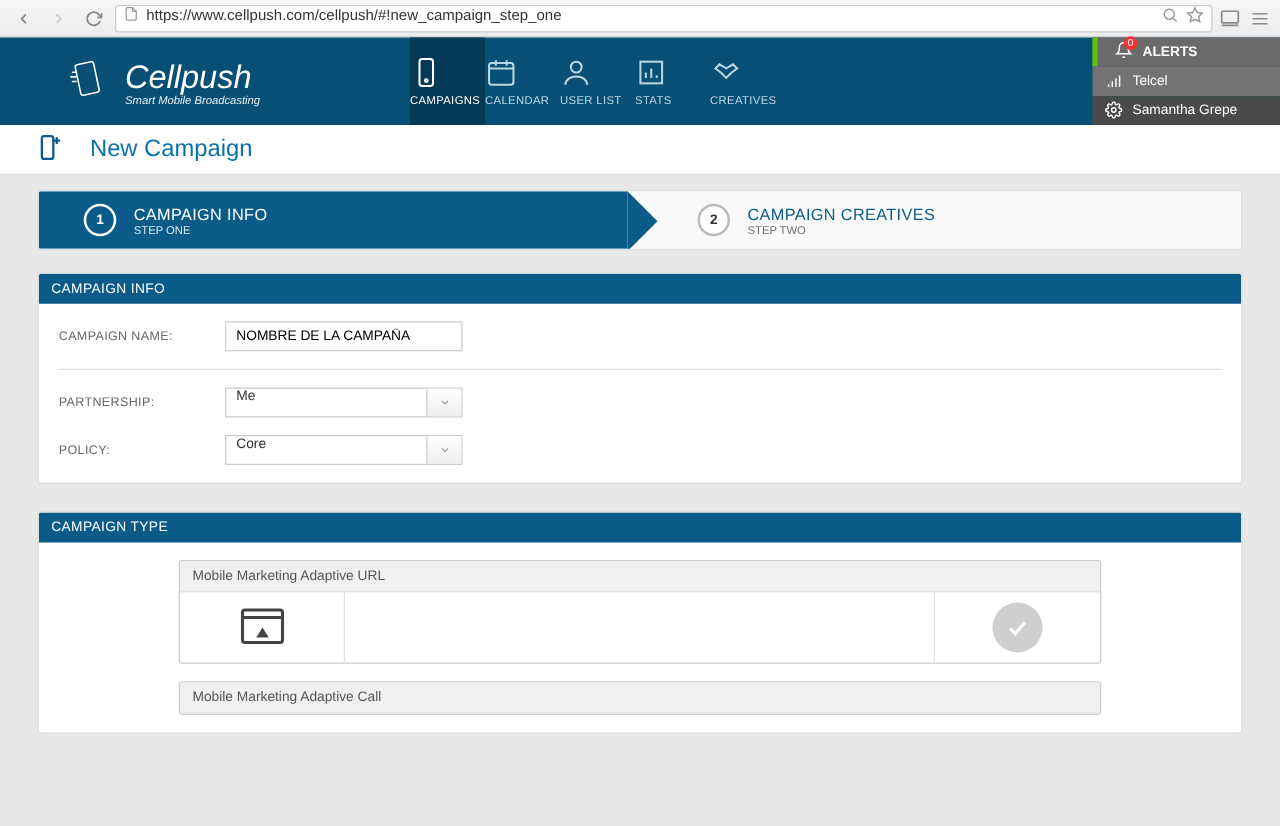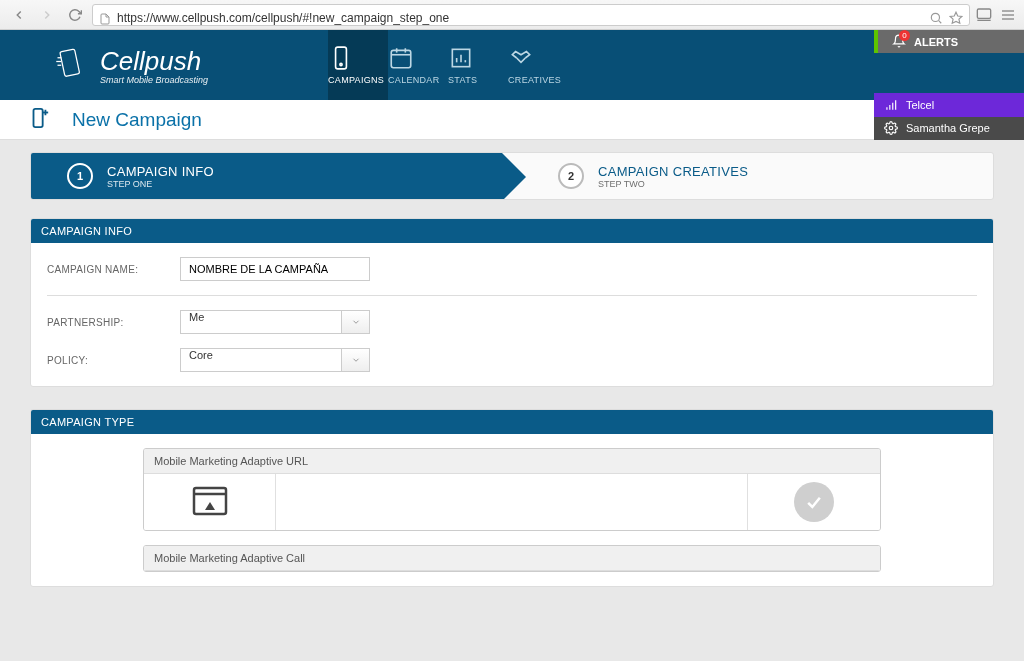--- a/index.html
+++ b/index.html
@@ -2,39 +2,39 @@
 <html><head>
 <meta charset="utf-8">
 <style>
   * { box-sizing: border-box; margin: 0; padding: 0; }
   body { font-family: Arial, Helvetica, sans-serif; font-size: 12px; background: #e8e8e8; color: #333; }
   
   
   .browser-bar { height: 30px; background: linear-gradient(#f7f7f7,#ececec); border-bottom:1px solid #d0d0d0; display:flex; align-items:center; padding:0 8px; gap:6px;}
   .brbtn { width:22px; height:22px; display:flex; align-items:center; justify-content:center; color:#888; border-radius:3px;}
   .brbtn.disabled { color:#ccc; }
-  .url-box { flex:1; height:22px; background:#fff; border:1px solid #ccc; border-radius:3px; display:flex; align-items:flex-end; padding:0 6px; gap:6px; color:#555;}
+  .url-box { flex:1; height:22px; background:#fff; border:1px solid #ccc; border-radius:3px; display:flex; align-items:flex-start; padding:0 6px; gap:6px; color:#555;}
   .url-text { flex:1; font-size:12px; color:#333; white-space:nowrap; overflow:hidden;}
   .right-icons { display:flex; gap:8px; color:#888; align-items:center;}
   
   
   .app-header { height:70px; background:#084f76; display:flex; align-items:center; padding-left:50px; position:relative;}
   .logo { display:flex; align-items:center; gap:10px; color:#fff;justify-content:center;}
   .logo-text { font-size:26px; font-style:italic; font-weight:300;}
   .logo-icon svg { width:40px; height:40px; }
   .logo-sub { font-size:9px; font-style:italic; opacity:.9; margin-top:-2px;}
   .nav { display:flex; margin-left:120px; height:100%;}
   .nav-item { width:60px; display:flex; flex-direction:column; align-items:flex-start; justify-content:center; gap:4px; color:#bcd7e4; font-size:9px; letter-spacing:.3px; cursor:pointer;}
   .nav-item.active { background:#053a56; color:#fff;}
   .nav-item svg { width:26px; height:26px; }
   
   .side-panel { position:absolute; right:0; top:0; width:150px; display:flex; flex-direction:column; font-size:11px;}
   .side-row { height:23.3px; display:flex; align-items:center; gap:8px; padding:0 10px; color:#fff;}
   .side-row.alerts { background:#6a6a6a;}
-  .side-row.telcel { background:#6d28d9;margin-top:40px;}
+  .side-row.telcel { background:#737373;}
   .side-row.user { background:#4a4a4a;}
   .alert-stripe { width:4px; height:100%; background:#5ec400; margin-right:6px; margin-left:-10px;}
   .bell-badge { position:relative;}
   .bell-badge .badge { position:absolute; top:-4px; right:-4px; background:#e33; color:#fff; font-size:8px; border-radius:50%; width:11px; height:11px; display:flex; align-items:center; justify-content:center;}
   
   
   .page-title-bar { background:#fff; height:40px; display:flex; align-items:center; padding-left:28px; gap:22px; border-bottom:1px solid #ddd;}
   .pt-icon { color:#0a5b88; }
   .page-title { color:#0a71a8; font-size:19px; font-weight:400;}
   
@@ -155,20 +155,27 @@
       <svg viewBox="0 0 24 24" fill="none" stroke="currentColor" stroke-width="1.5">
           <rect x="3" y="5" width="18" height="16" rx="2"></rect>
           <line x1="3" y1="9" x2="21" y2="9"></line>
           <line x1="8" y1="3" x2="8" y2="7"></line>
           <line x1="16" y1="3" x2="16" y2="7"></line>
           <line x1="7" y1="13" x2="7" y2="13"></line>
           <line x1="12" y1="13" x2="12" y2="13"></line>
           <line x1="17" y1="13" x2="17" y2="13"></line>
         </svg>
       <span>CALENDAR</span>
+    </div>
+    <div class="nav-item">
+      <svg viewBox="0 0 24 24" fill="none" stroke="currentColor" stroke-width="1.5">
+          <circle cx="12" cy="8" r="4"></circle>
+          <path d="M4 21c0-4 4-6 8-6s8 2 8 6"></path>
+        </svg>
+      <span>USER LIST</span>
     </div>
     <div class="nav-item">
       <svg viewBox="0 0 24 24" fill="none" stroke="currentColor" stroke-width="1.5">
           <rect x="4" y="4" width="16" height="16"></rect>
           <line x1="8" y1="16" x2="8" y2="12"></line>
           <line x1="12" y1="16" x2="12" y2="9"></line>
           <line x1="16" y1="16" x2="16" y2="14"></line>
         </svg>
       <span>STATS</span>
     </div>

